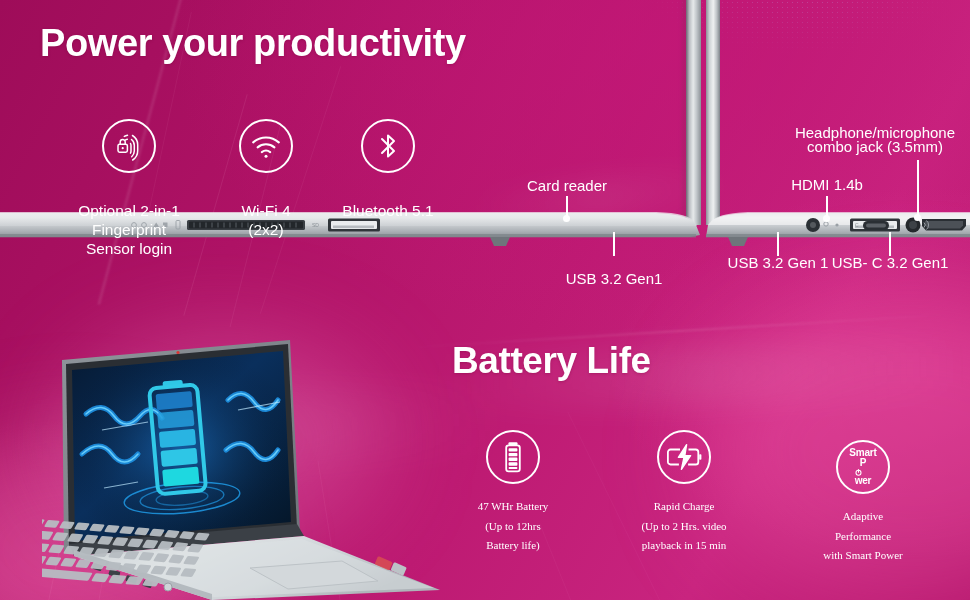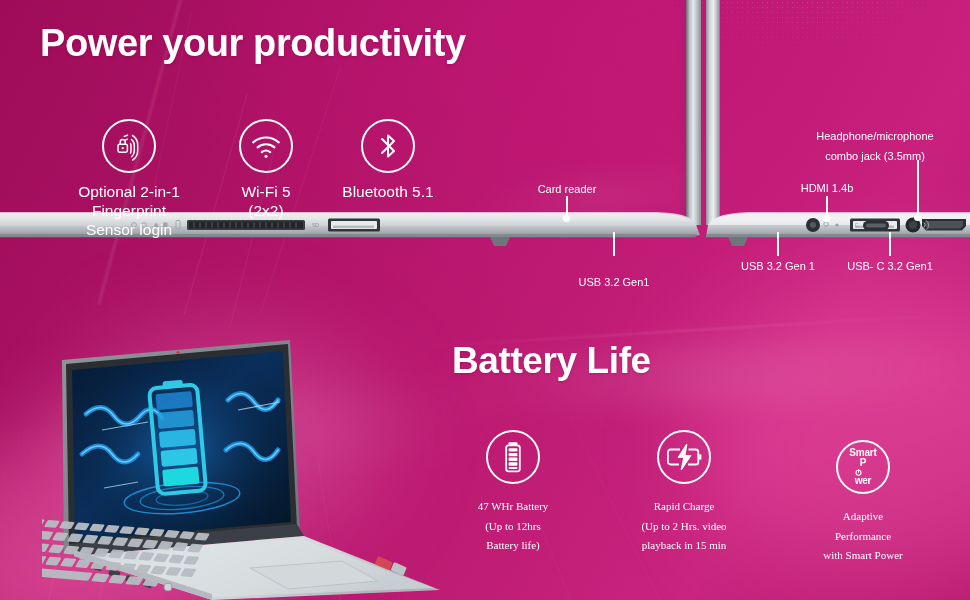--- a/index.html
+++ b/index.html
@@ -35,29 +35,29 @@
   #title-main{left:40px;top:22px;font-size:38px;}
   #title-battery{left:452px;top:340px;font-size:37px;}
   
   .feat{position:absolute;text-align:center;color:#fff;}
   .circ{
     width:54px;height:54px;border-radius:50%;border:2px solid #fff;
     margin:0 auto;display:flex;align-items:center;justify-content:center;
     box-sizing:border-box;
   }
   .circ svg{display:block;}
-  .feat .cap{margin-top:9px;font-size:15.5px;line-height:19px;color:#fff;white-space:pre-line;}
+  .feat .cap{margin-top:28px;font-size:15.5px;line-height:19px;color:#fff;white-space:pre-line;}
   
   .brow{position:absolute;text-align:center;color:#fff;}
   .brow .circ{width:54px;height:54px;}
   .brow .cap{margin-top:13px;font-size:11px;line-height:19.5px;white-space:pre-line;font-family:Liberation Serif, serif;}
   .smart{font-size:10px;line-height:10.5px;font-weight:700;color:#fff;text-align:center;letter-spacing:-0.2px;}
   .smart .pw{display:inline-block;}
   
-  .callout{position:absolute;color:#fff;font-size:11px;line-height:20px;white-space:pre-line;text-align:center;}
+  .callout{position:absolute;color:#fff;font-size:15px;line-height:14px;white-space:pre-line;text-align:center;}
   .leader{position:absolute;background:#fff;width:1.6px;}
   .dot{position:absolute;width:7px;height:7px;border-radius:50%;background:#fff;}
   
   .chassis{position:absolute;}
   .lid{position:absolute;}
 </style>
 </head>
 <body>
 
 <div id="stage">
@@ -379,21 +379,21 @@
 
   <div class="feat" style="left:205px;top:119px;width:122px;">
     <div class="circ">
       <svg width="32" height="26" viewBox="0 0 32 26" fill="none" stroke="#fff" stroke-width="2.1" stroke-linecap="round">
         <path d="M3.2 9.4 a19 19 0 0 1 25.6 0"></path>
         <path d="M7.6 14.4 a13 13 0 0 1 16.8 0"></path>
         <path d="M11.8 19.1 a7 7 0 0 1 8.4 0"></path>
         <circle cx="16" cy="23.3" r="1.5" fill="#fff" stroke="none"></circle>
       </svg>
     </div>
-    <div class="cap">Wi-Fi 5
+    <div class="cap">Wi-Fi 4
 (2x2)</div>
   </div>
 
   <div class="feat" style="left:327px;top:119px;width:122px;">
     <div class="circ">
       <svg width="30" height="32" viewBox="0 0 30 32" fill="none" stroke="#fff" stroke-width="2" stroke-linejoin="round" stroke-linecap="round">
         <path d="M9 9 L21 21 L15 26.5 V5.5 L21 11 L9 23"></path>
       </svg>
     </div>
     <div class="cap">Bluetooth 5.1</div>

